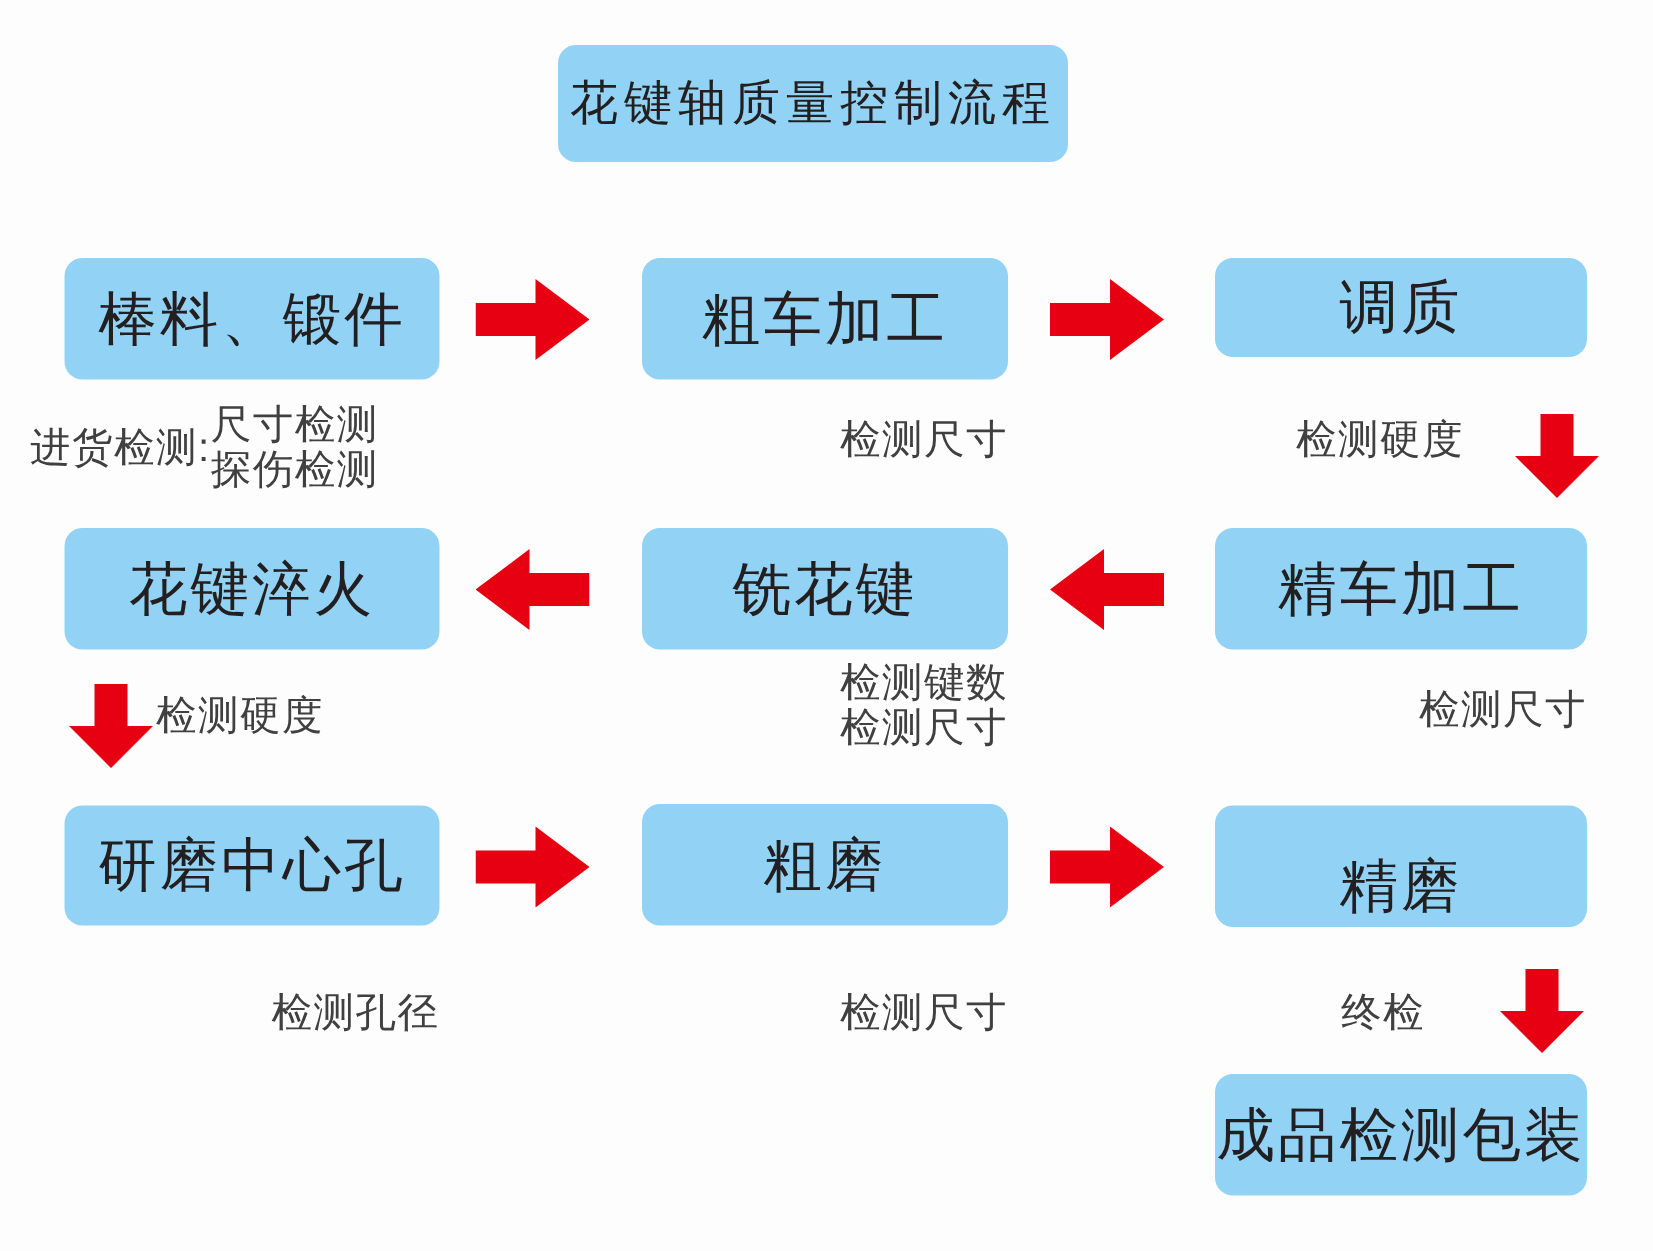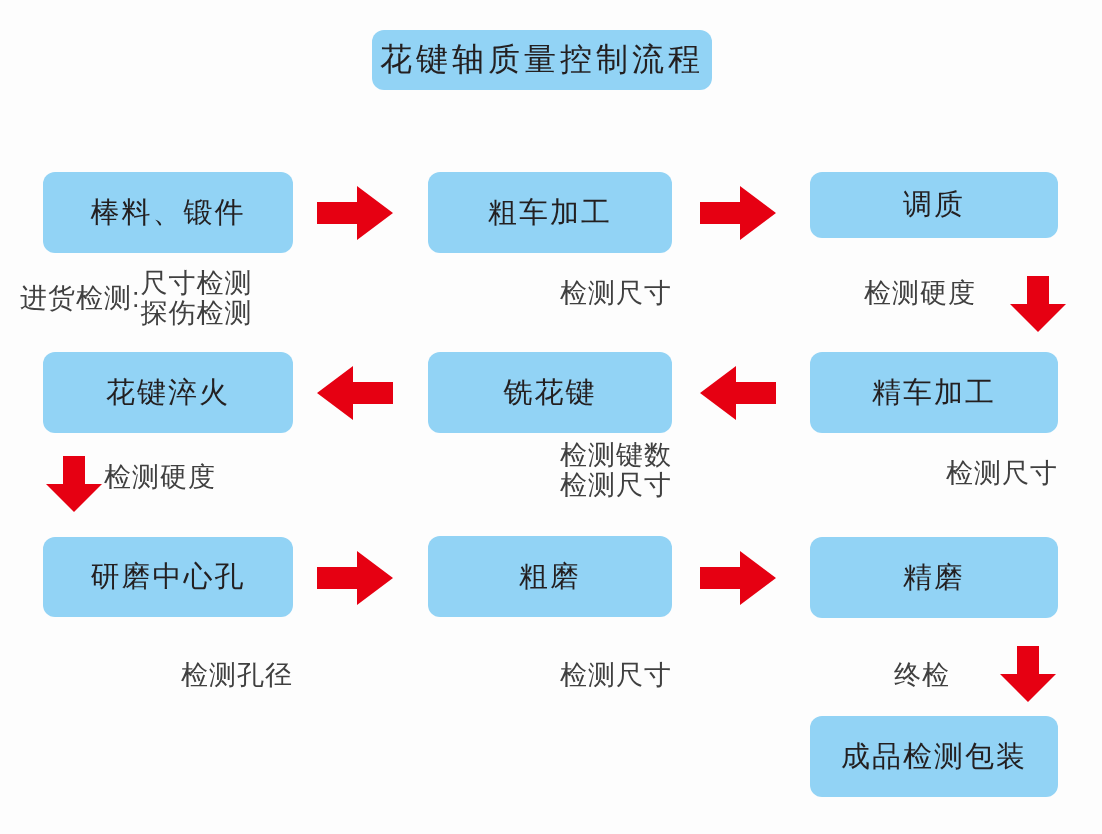--- a/index.html
+++ b/index.html
@@ -31,21 +31,21 @@
     color: #231f20;
     letter-spacing: 2px;
     box-sizing: border-box;
   }
   .box-title {
     font-size: 32px;
     letter-spacing: 4px;
     font-weight: 400;
   }
   .box-step {
-    font-size: 29px;
+    font-size: 39px;
     font-weight: 400;
   }
 
   
   .caption {
     position: absolute;
     font-size: 27px;
     color: #404040;
     letter-spacing: 1px;
     white-space: nowrap;
@@ -72,21 +72,21 @@
   }
   .arrow svg {
     display: block;
   }
 </style>
 </head>
 <body>
 
 <div id="canvas">
 
-  <div class="box" style="left:372px; top:30px; width:340px; height:60px;">
+  <div class="box" style="left:372px; top:30px; width:340px; height:78px;">
     <span class="box-title">花键轴质量控制流程</span>
   </div>
 
   <div class="box" style="left:43px; top:172px; width:250px; height:81px;">
     <span class="box-step">棒料、锻件</span>
   </div>
 
   <div class="arrow" style="left:317px; top:186px; width:76px; height:54px;">
     <svg width="76" height="54" viewBox="0 0 76 54" aria-hidden="true">
       <polygon points="0,16 40,16 40,0 76,27 40,54 40,38 0,38" fill="#e60012"></polygon>
@@ -187,21 +187,21 @@
   <div class="box" style="left:428px; top:536px; width:244px; height:81px;">
     <span class="box-step">粗磨</span>
   </div>
 
   <div class="arrow" style="left:700px; top:551px; width:76px; height:54px;">
     <svg width="76" height="54" viewBox="0 0 76 54" aria-hidden="true">
       <polygon points="0,16 40,16 40,0 76,27 40,54 40,38 0,38" fill="#e60012"></polygon>
     </svg>
   </div>
 
-  <div class="box" style="left:810px; top:537px; width:248px; height:81px;">
+  <div class="box" style="left:810px; top:537px; width:248px; height:81px;align-items:flex-end;">
     <span class="box-step">精磨</span>
   </div>
 
   <div class="caption center" style="left:43px; top:660px; width:250px;">
     <span>检测孔径</span>
   </div>
 
   <div class="caption center" style="left:428px; top:660px; width:244px;">
     <span>检测尺寸</span>
   </div>

